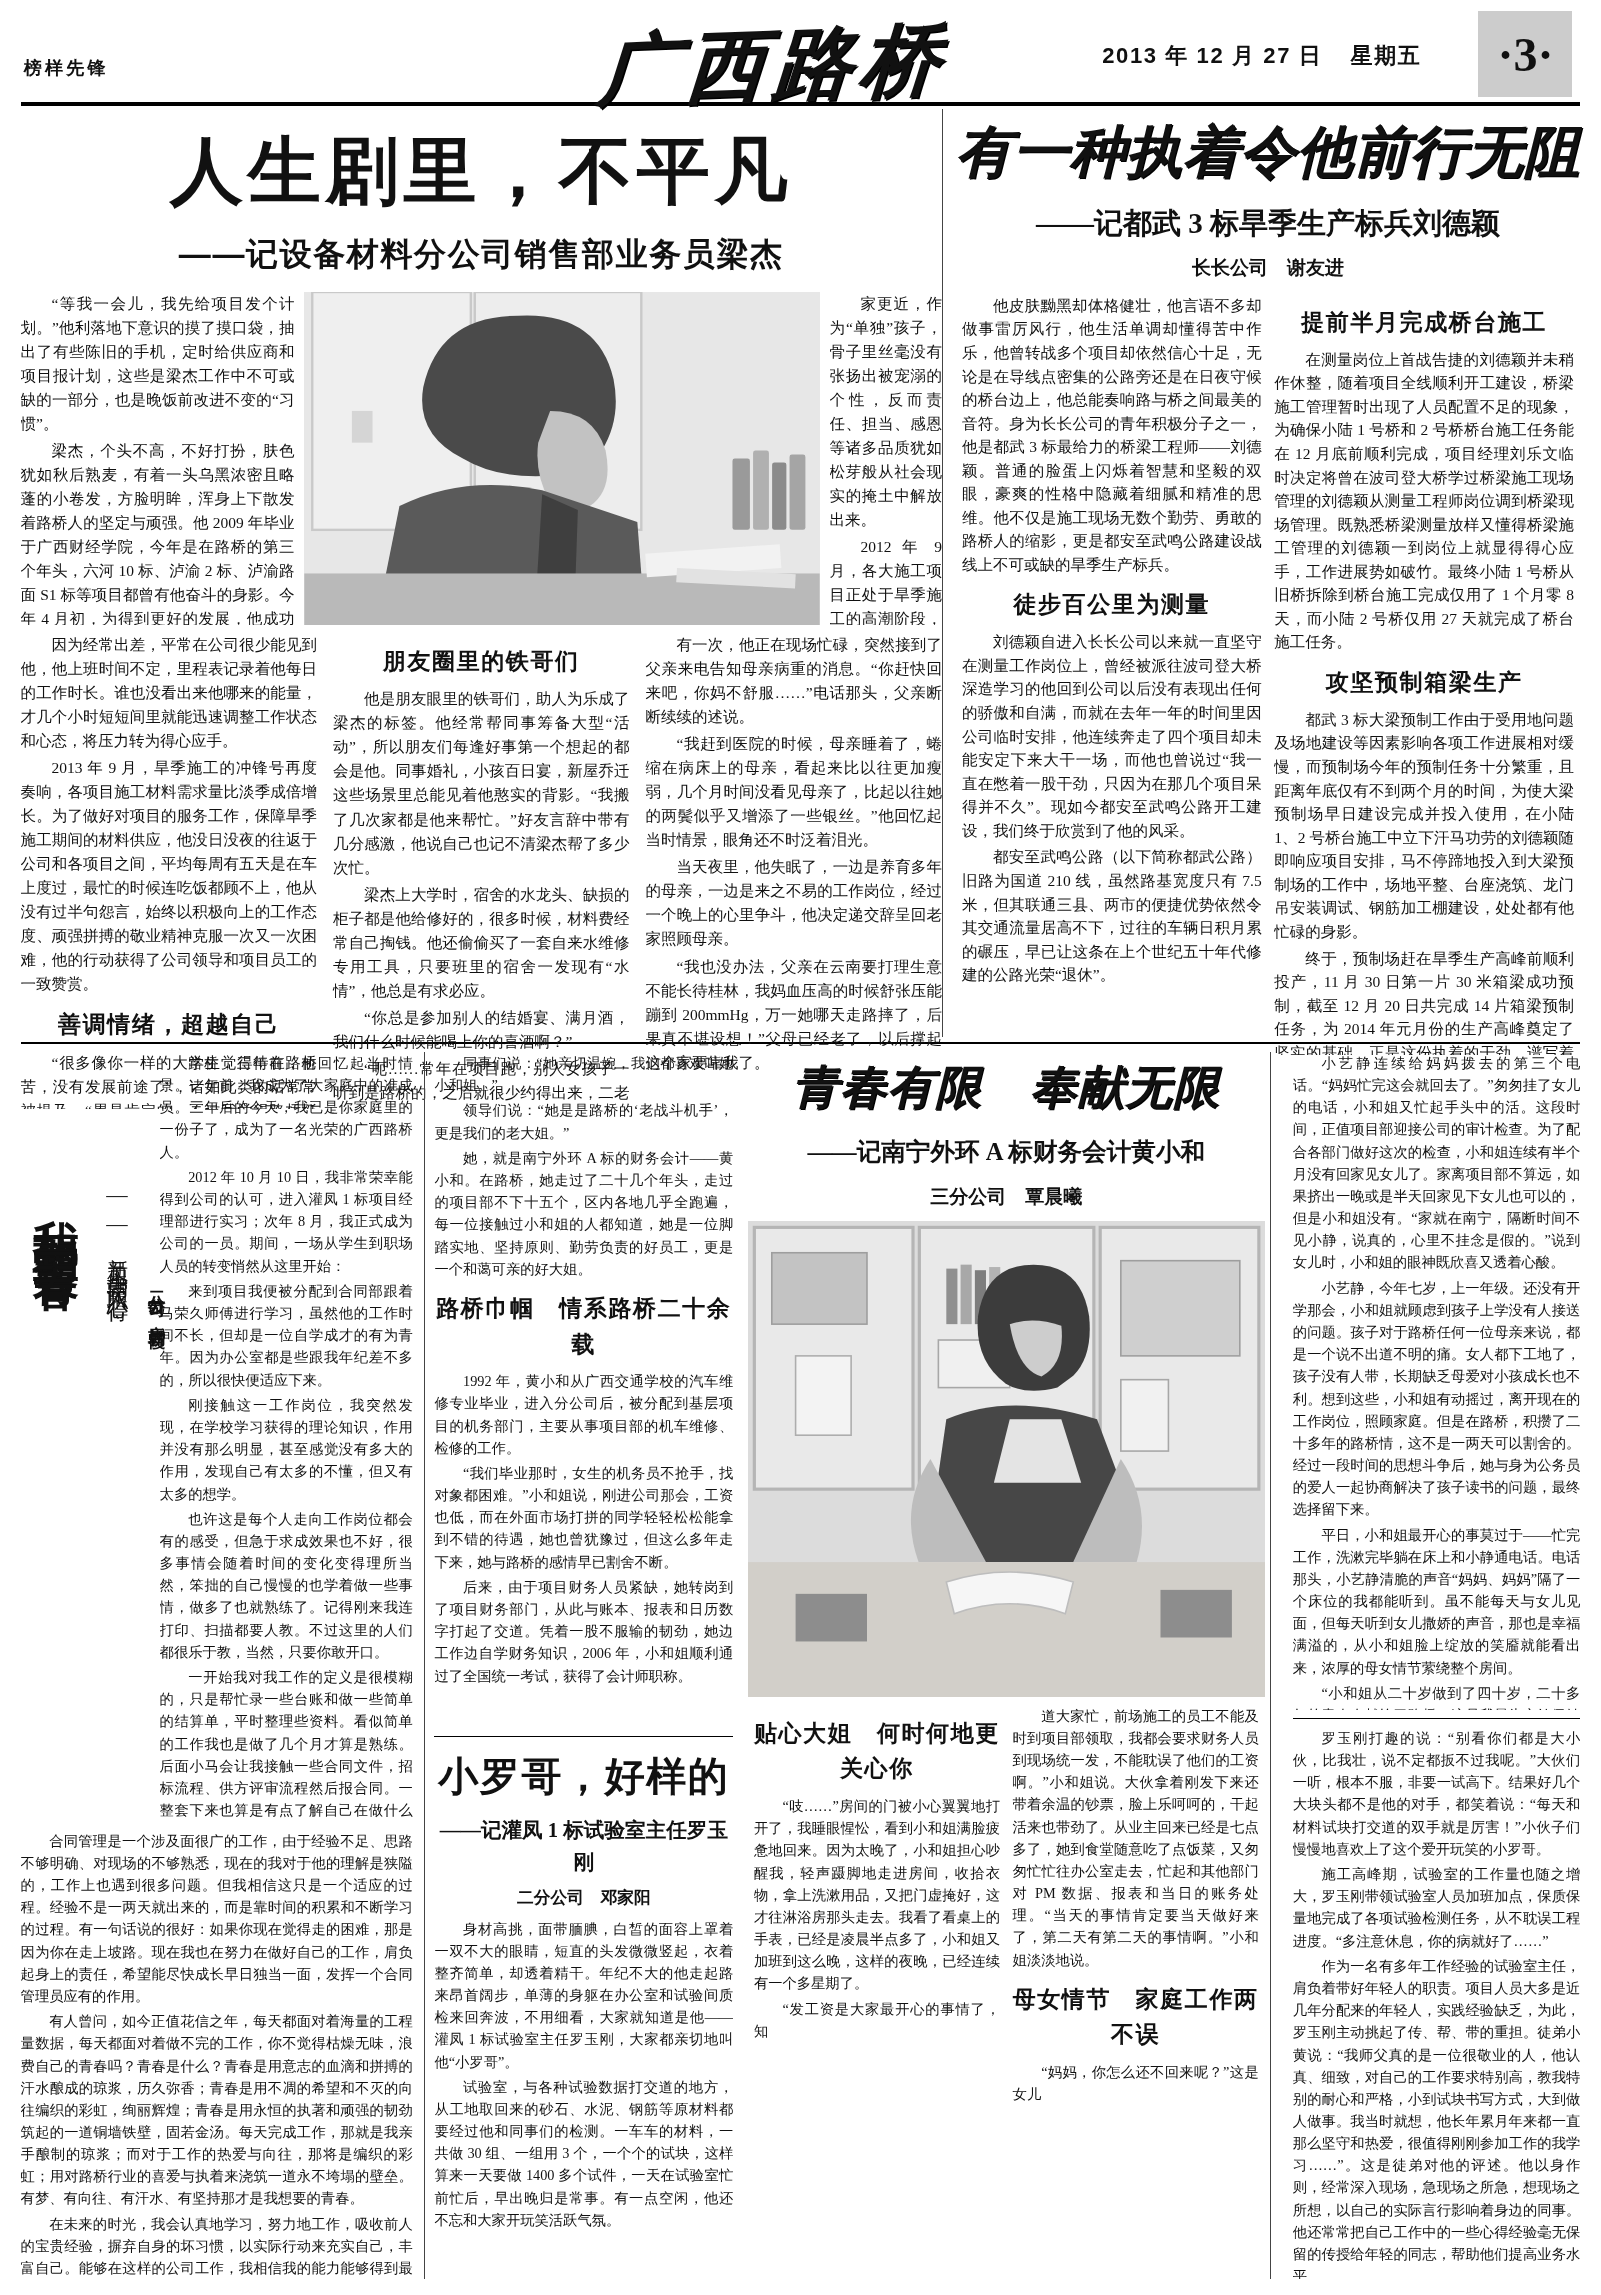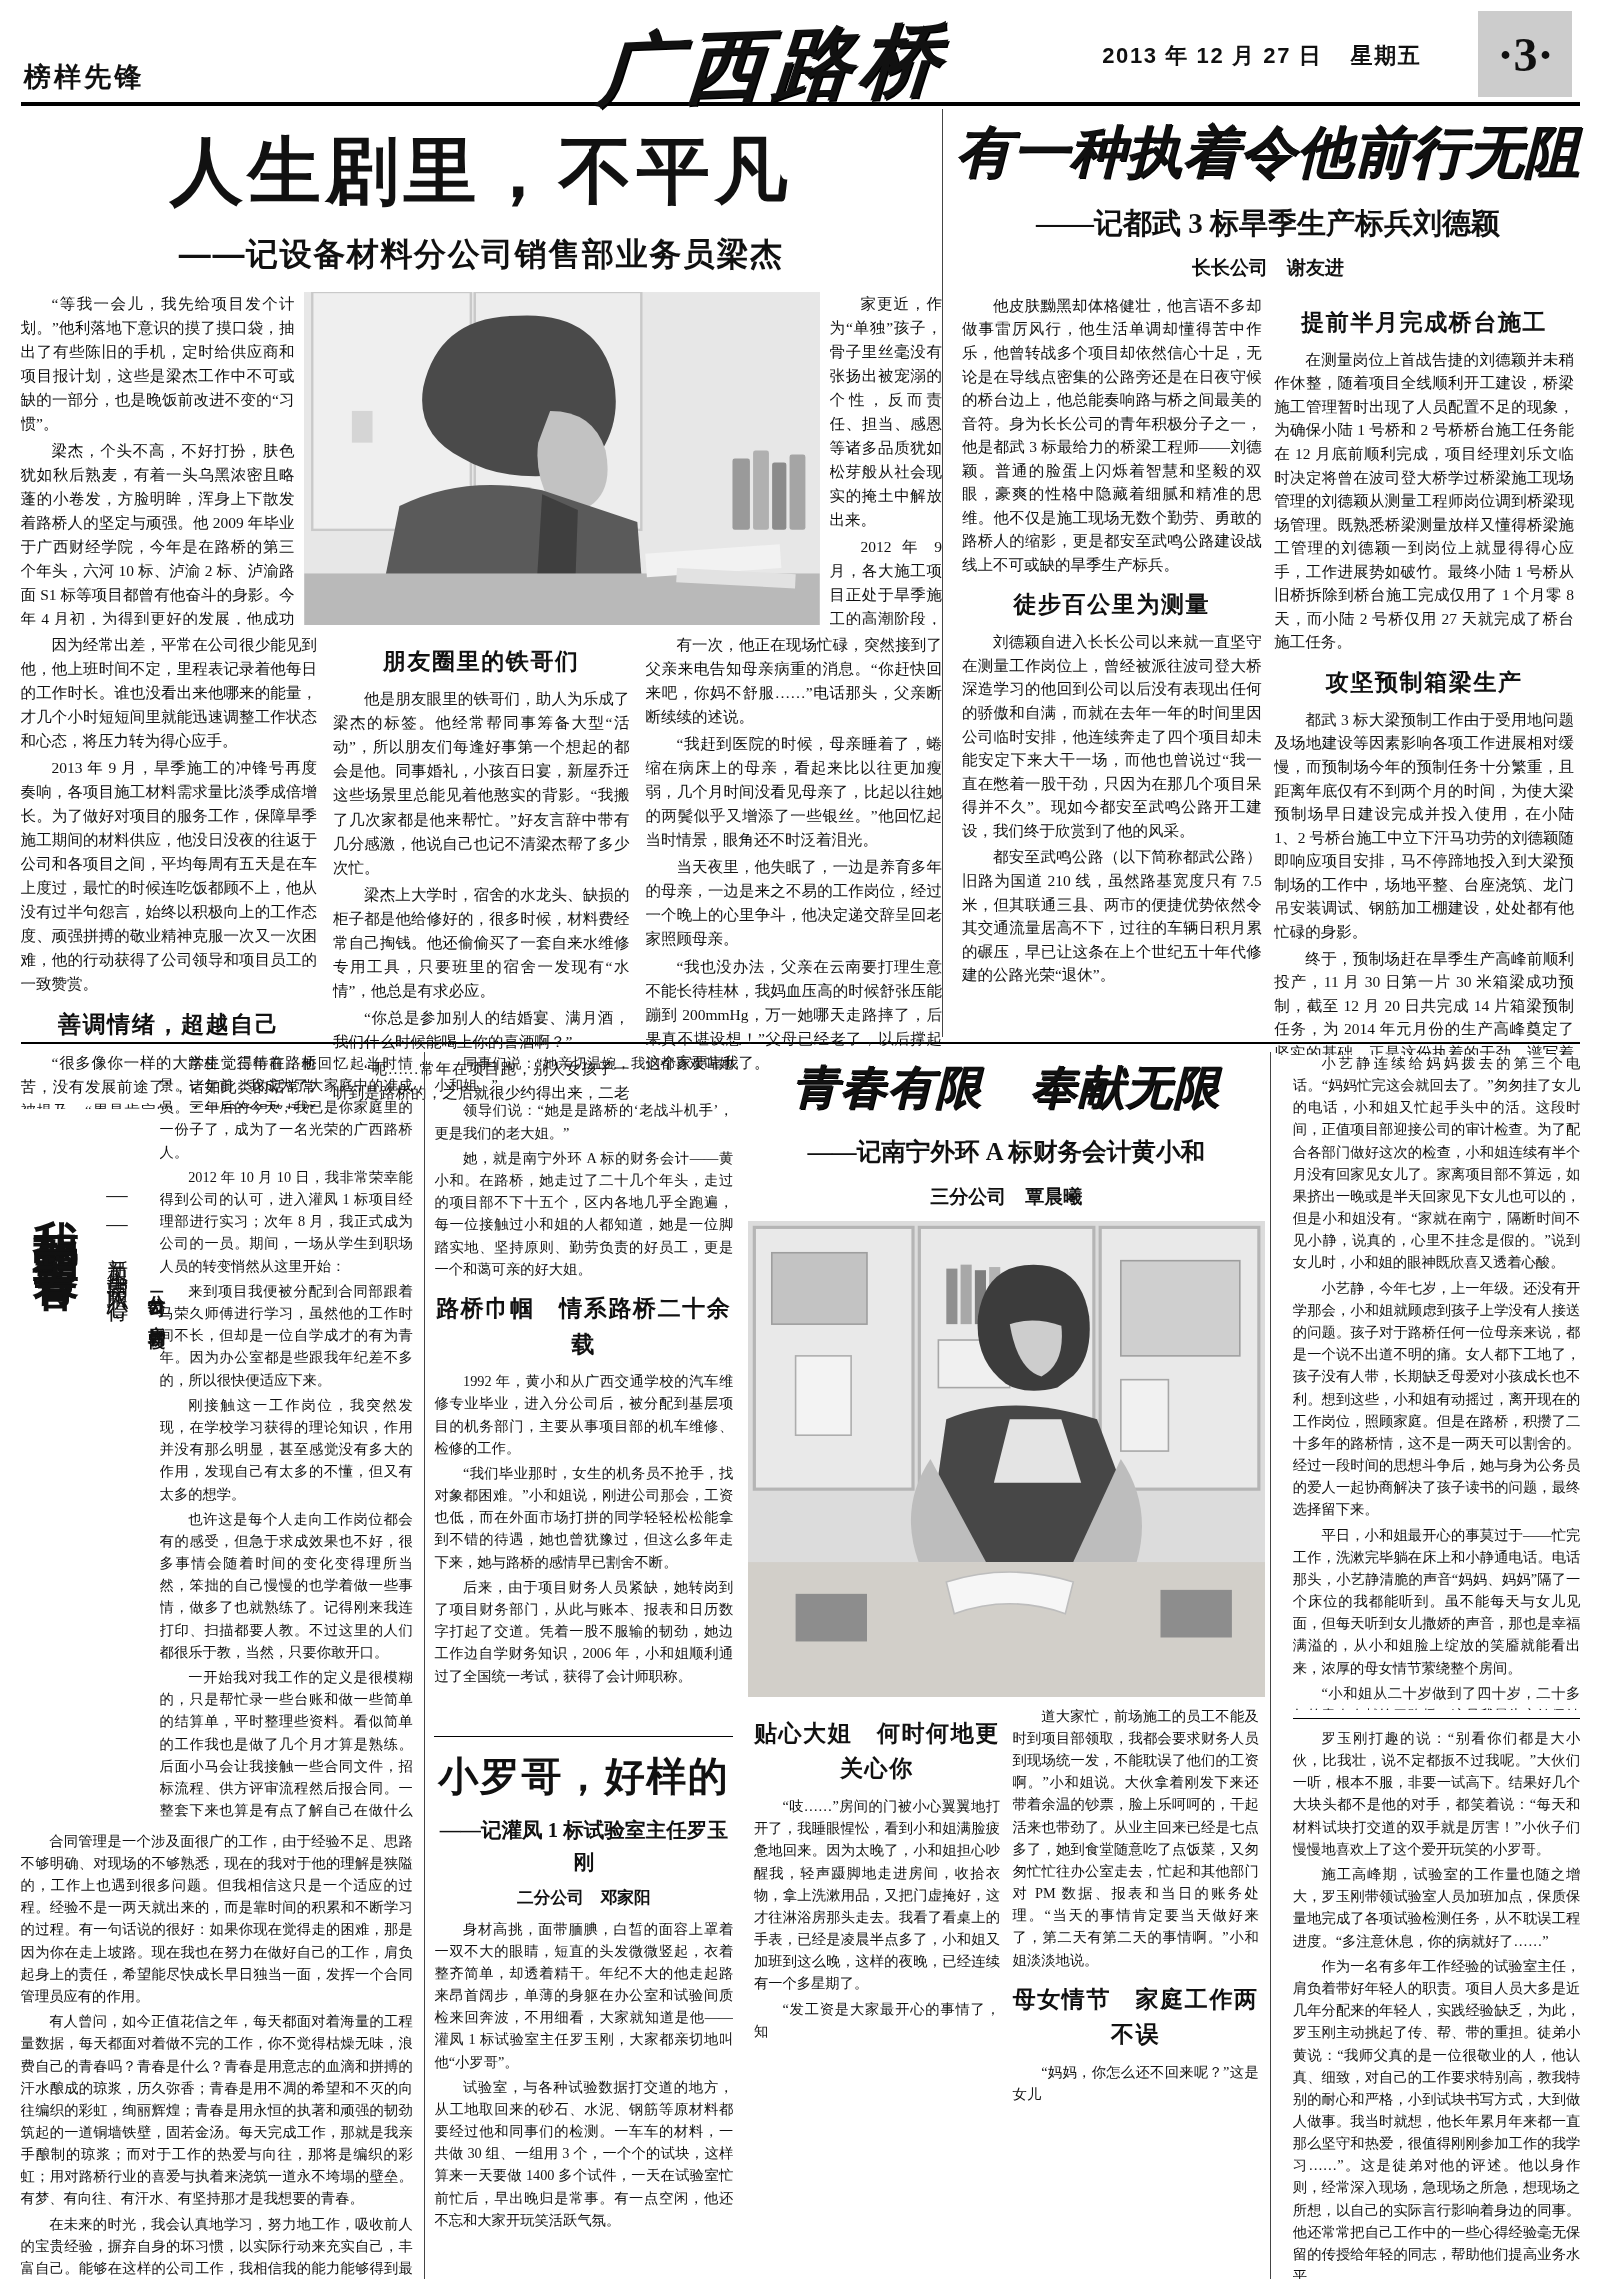--- a/index.html
+++ b/index.html
@@ -6,21 +6,21 @@
   html,body { background:#ffffff; }
   body {
     width:1601px; height:2295px; overflow:hidden;
     font-family:"Liberation Serif", serif;
     color:#111;
   }
   .page { width:1601px; height:2295px; padding:11px 20.6px 16px 20.6px; position:relative; }
 
   
   .masthead-row { position:relative; height:95px; border-bottom:4px solid #000; }
-  .section-label { position:absolute; left:3.2px; bottom:7px; font-family:"Liberation Sans",sans-serif; font-weight:900; font-size:27px; letter-spacing:3.2px; }
+  .section-label { position:absolute; left:3.2px; bottom:22px; font-family:"Liberation Sans",sans-serif; font-weight:900; font-size:18px; letter-spacing:3.2px; }
   .masthead { position:absolute; left:50%; top:1.6px; transform:translateX(-58%) skewX(-6deg) rotate(-2deg); font-weight:900; font-size:79px; letter-spacing:8px; font-style:italic; text-shadow:1.6px 1.6px 0 #000; white-space:nowrap; }
   .dateline { position:absolute; right:159px; top:30px; font-family:"Liberation Sans",sans-serif; font-weight:bold; font-size:22px; letter-spacing:1.6px; }
   .pagenum-box { position:absolute; right:8px; top:0px; width:94px; height:86px; background:#cccccc; display:flex; align-items:center; justify-content:center; font-size:48px; font-weight:bold; font-family:"Liberation Serif",serif; }
 
   
   p { text-indent:2em; text-align:justify; margin-bottom:3.2px; }
   h3.subhead { font-family:"Liberation Sans",sans-serif; font-weight:900; text-align:center; font-size:23px; margin:11px 0 8px 0; letter-spacing:1.6px; }
 
   
   .top-section { display:flex; height:928px; margin-top:3.2px; }

